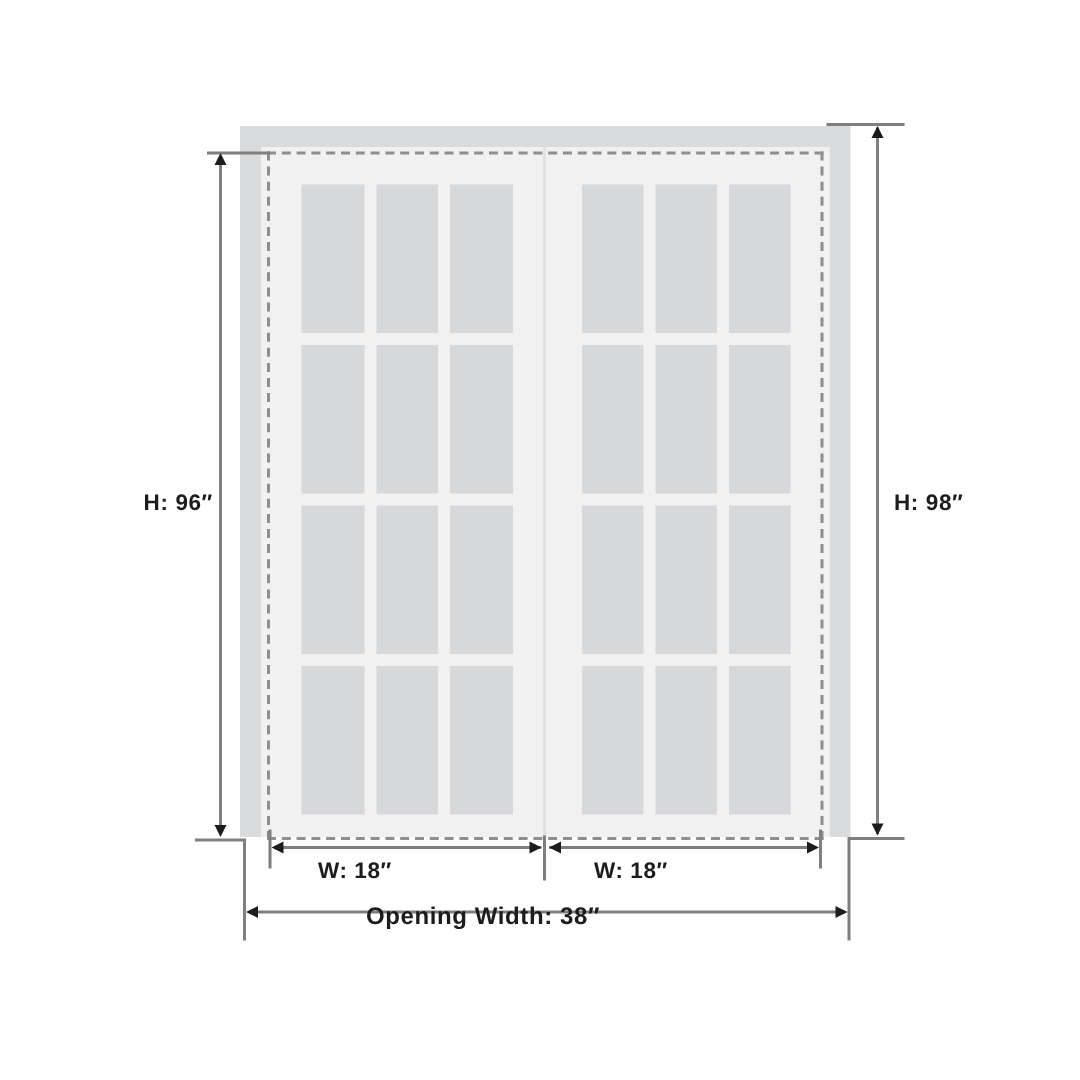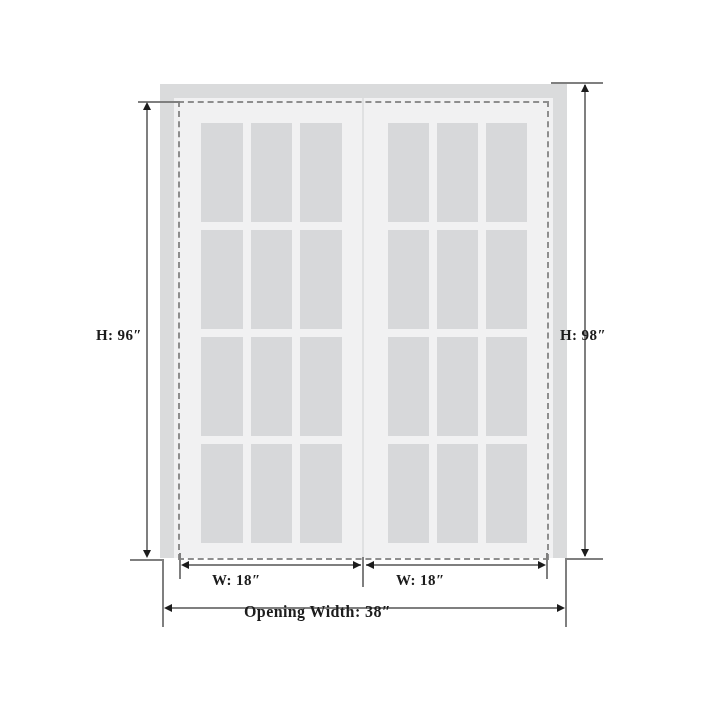--- a/index.html
+++ b/index.html
@@ -1,19 +1,19 @@
 <!DOCTYPE html>
 <html style="--background: #ffffff; --frame: #dadbdc; --door: #f1f1f2; --glass: #d7d8da; --divider: #e0e1e2; --dashed: #8e8e8e; --dimline: #7f7f7f; --arrow: #1c1c1c; --text: #1c1c1c;"><head>
 <meta charset="utf-8">
 <style>
   html,body{margin:0;padding:0;background:#ffffff;}
   .canvas{
     position:relative;width:720px;height:720px;margin:0 auto;
     background:var(--background,#fff);
-    font-family:Liberation Serif, serif;
+    font-family:Liberation Sans, sans-serif;
     overflow:hidden;
   }
   
   .frame{position:absolute;left:160px;top:84px;width:407px;height:474px;background:var(--frame,#dadbdc);}
   .doors{position:absolute;left:174px;top:98px;width:379px;height:460px;display:flex;background:var(--door,#f1f1f2);}
   .door{box-sizing:border-box;height:100%;display:grid;gap:8px;background:var(--door,#f1f1f2);}
   .door.left{width:188px;padding:25px 20px 15px 27px;}
   .door.right{width:189px;padding:25px 26px 15px 24px;}
   .divider{width:2px;height:100%;background:var(--divider,#e0e1e2);}
   .pane{background:var(--glass,#d7d8da);}
@@ -85,21 +85,21 @@
     <div class="arr down" style="left:143px;top:550px;"></div>
     <div class="dim-label ta-r" style="left:42px;top:327px;width:100px;">H: 96″</div>
   </div>
 
   <div>
     <div class="bar" style="left:551px;top:82px;width:52px;height:2px;"></div>
     <div class="bar" style="left:565px;top:558px;width:38px;height:2px;"></div>
     <div class="dl vline" style="left:584px;top:85px;height:471px;"></div>
     <div class="arr up" style="left:581px;top:84px;"></div>
     <div class="arr down" style="left:581px;top:549px;"></div>
-    <div class="dim-label" style="left:560px;top:327px;">H: 98″</div>
+    <div class="dim-label" style="left:596px;top:327px;">H: 98″</div>
   </div>
 
   <div>
     <div class="bar" style="left:179px;top:553px;width:2px;height:26px;"></div>
     <div class="bar" style="left:362px;top:557px;width:2px;height:30px;"></div>
     <div class="bar" style="left:546px;top:553px;width:2px;height:26px;"></div>
 
     <div class="dl hline" style="left:183px;top:564px;width:178px;"></div>
     <div class="arr leftp" style="left:181px;top:561px;"></div>
     <div class="arr rightp" style="left:353px;top:561px;"></div>

